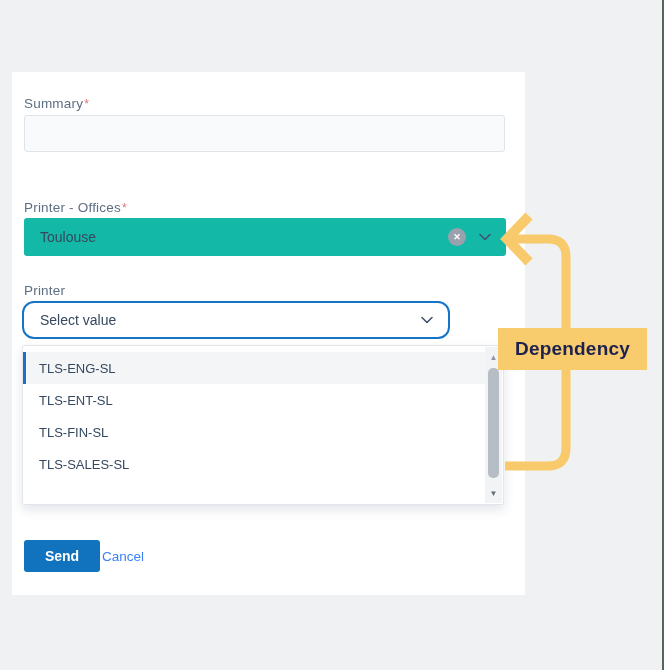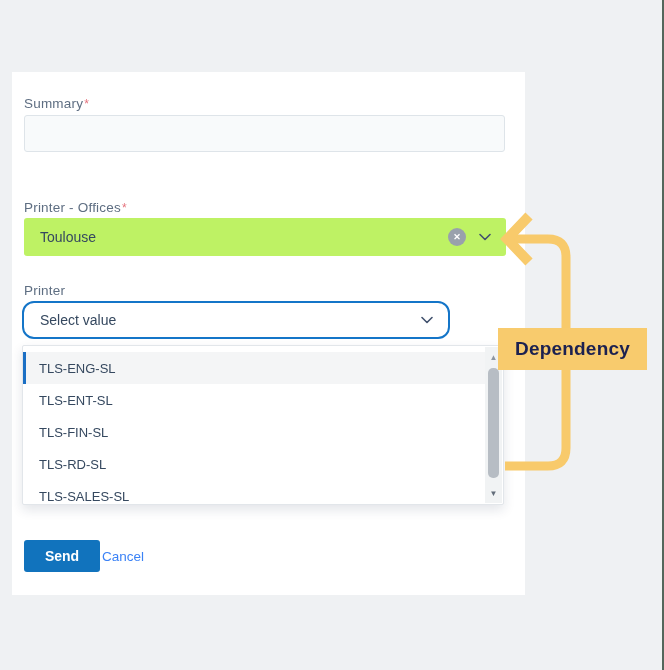--- a/index.html
+++ b/index.html
@@ -26,21 +26,21 @@
     background:#f8fafb; border:1px solid #dee4e9; border-radius:3px;
     font-family:"Liberation Sans", sans-serif; font-size:14px; color:#35485f;
     padding:0 14px; outline:none;
   }
   .select-box {
     position:absolute; display:flex; align-items:center;
     font-size:14px; color:#35485f;
   }
   .offices-select {
     left:12px; top:146px; width:482px; height:38px;
-    background:#bef264; border-radius:3px; padding-left:16px;
+    background:#14b8a6; border-radius:3px; padding-left:16px;
   }
   .printer-select {
     left:10px; top:229px; width:428px; height:38px;
     background:#ffffff; border:2px solid #1475c8; border-radius:12px;
     padding-left:16px;
   }
   .clear-btn {
     position:absolute; right:40px; top:50%; transform:translateY(-50%);
     width:18px; height:18px; border-radius:50%而; border-radius:50%;
     background:#99a1ac; color:#ffffff; font-size:9px; font-weight:bold;
@@ -136,21 +136,20 @@
         <svg width="12" height="8" viewBox="0 0 12 8">
             <path d="M1 1.5 L6 6.5 L11 1.5" fill="none" stroke="#42526e" stroke-width="1.6" stroke-linecap="round" stroke-linejoin="round"></path>
           </svg>
       </span>
     </div>
 
     <div class="dropdown">
       <div class="option selected">TLS-ENG-SL</div>
       <div class="option">TLS-ENT-SL</div>
       <div class="option">TLS-FIN-SL</div>
-      <div class="option">TLS-RD-SL</div>
       <div class="option">TLS-SALES-SL</div>
       <div class="scrollbar">
         <span class="sb-arrow sb-up">▲</span>
         <span class="sb-thumb"></span>
         <span class="sb-arrow sb-down">▼</span>
       </div>
     </div>
 
     <button class="send-btn">Send</button>
     <span class="cancel-link">Cancel</span>

